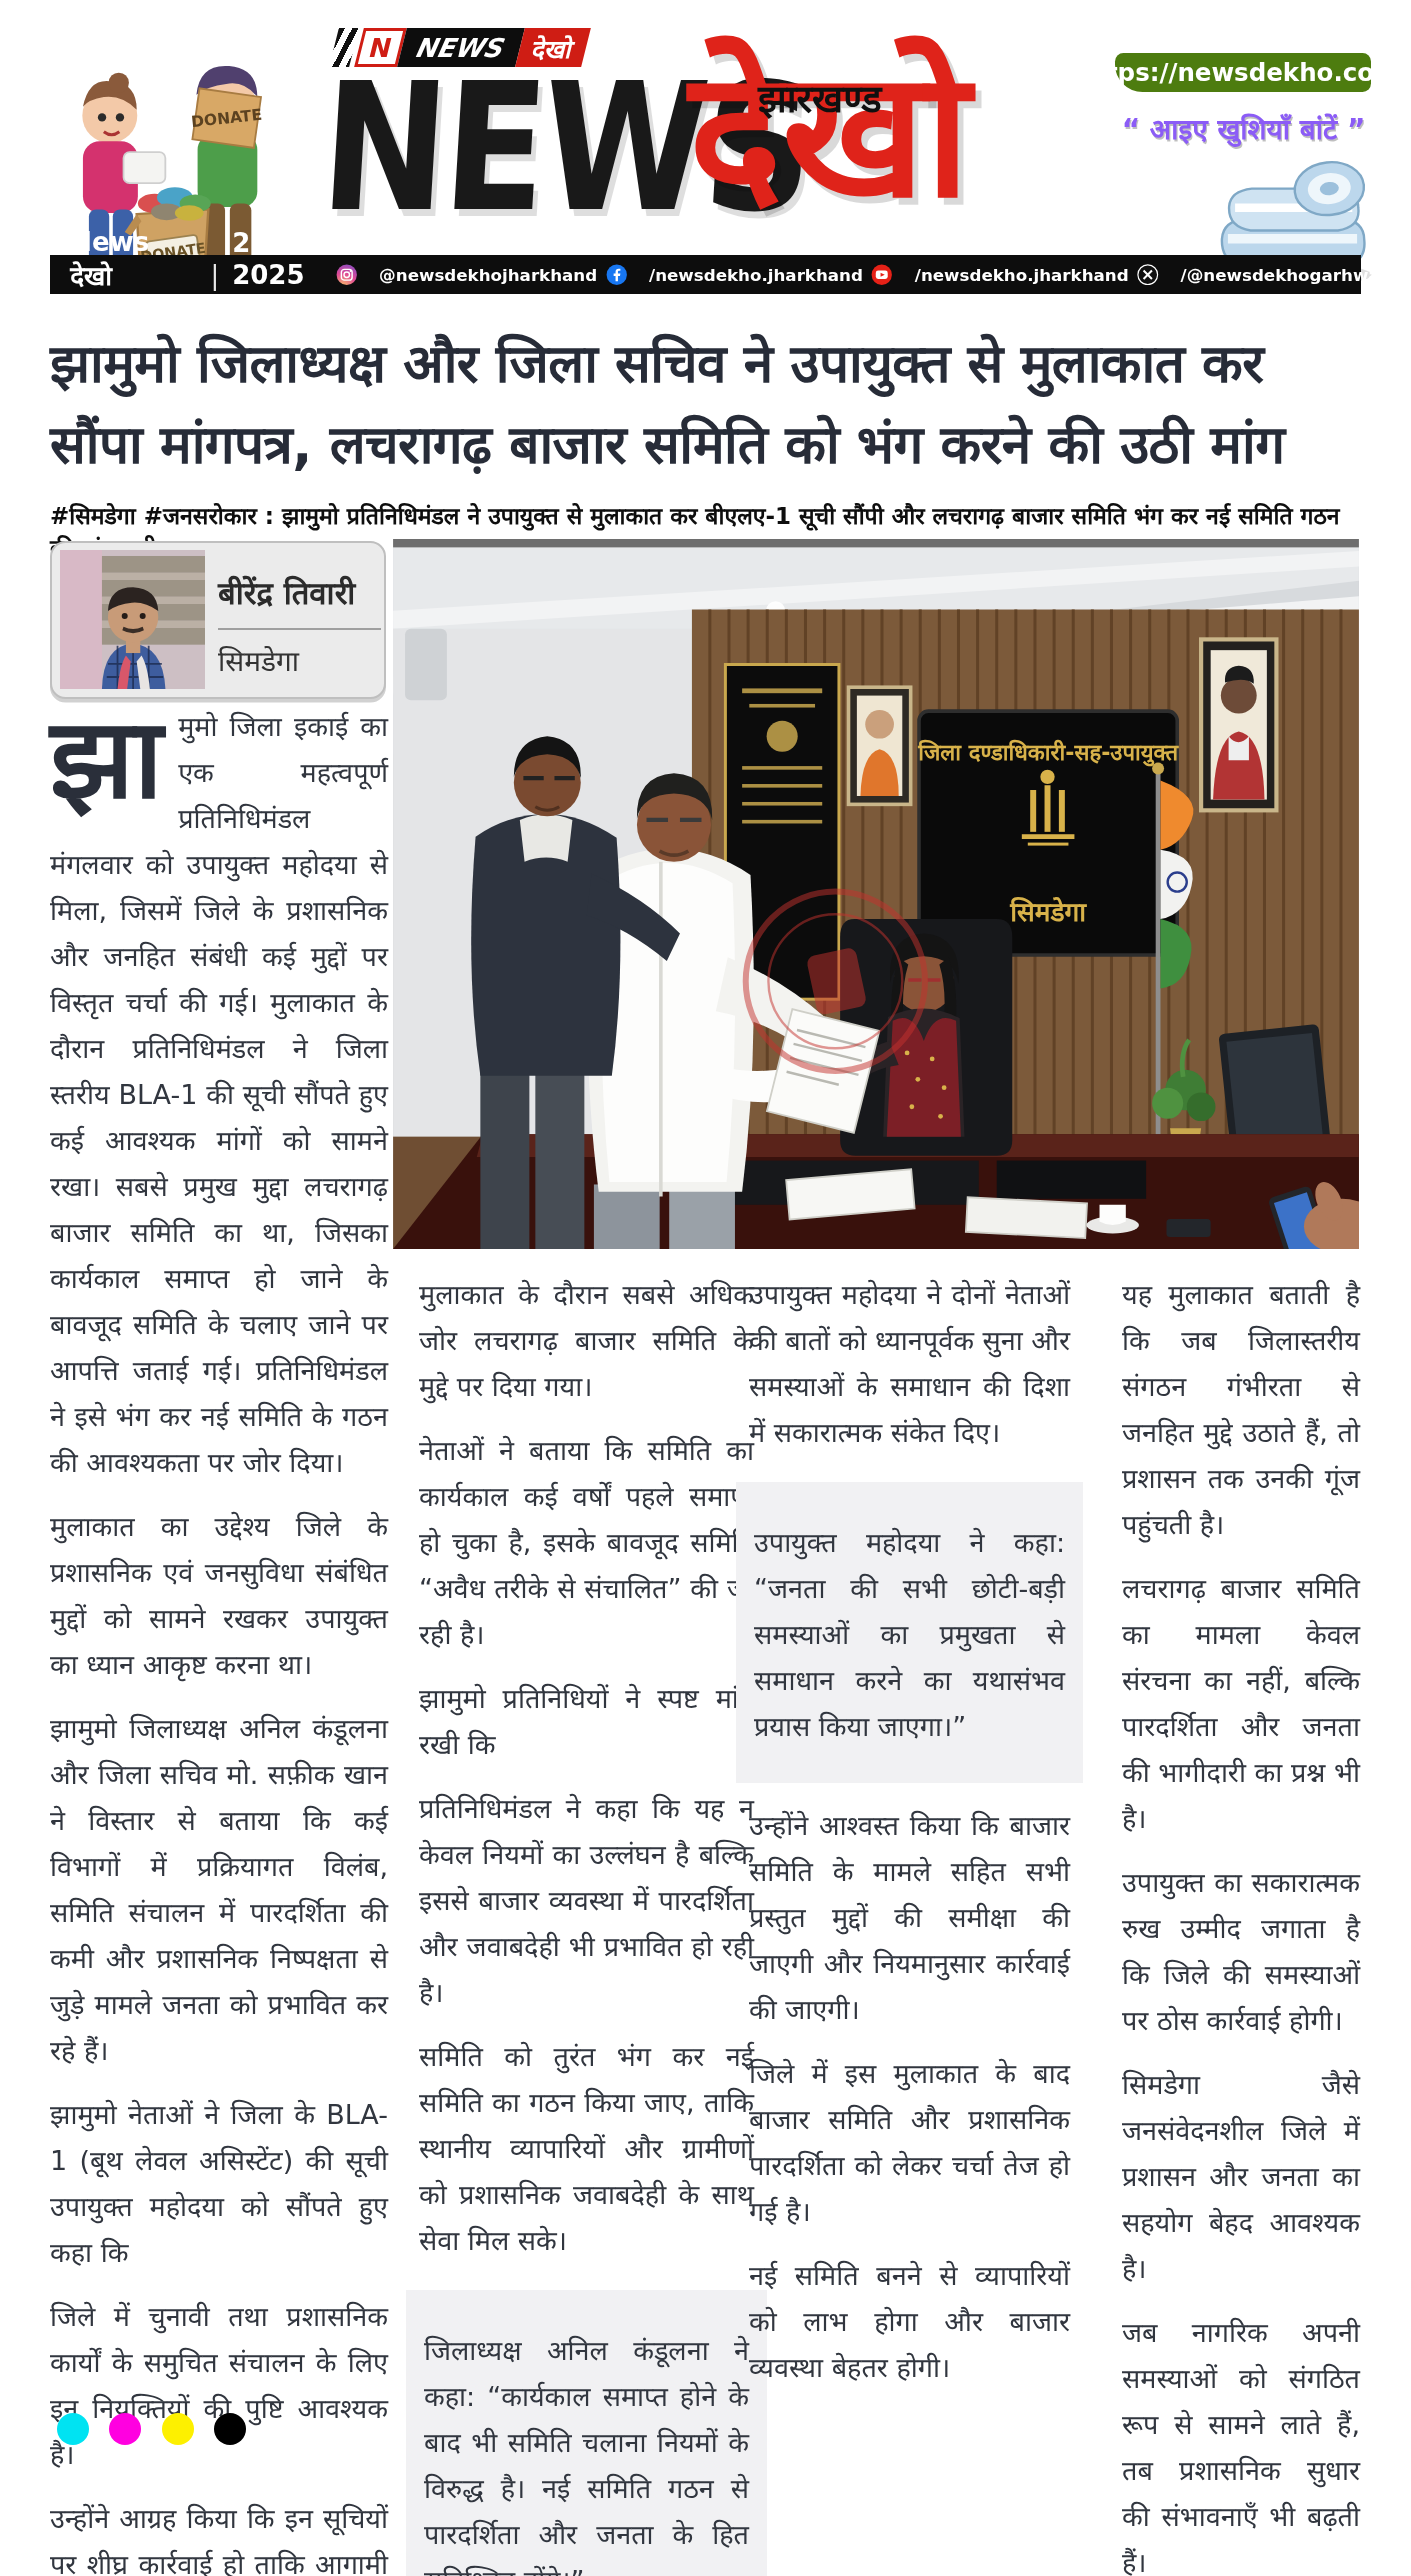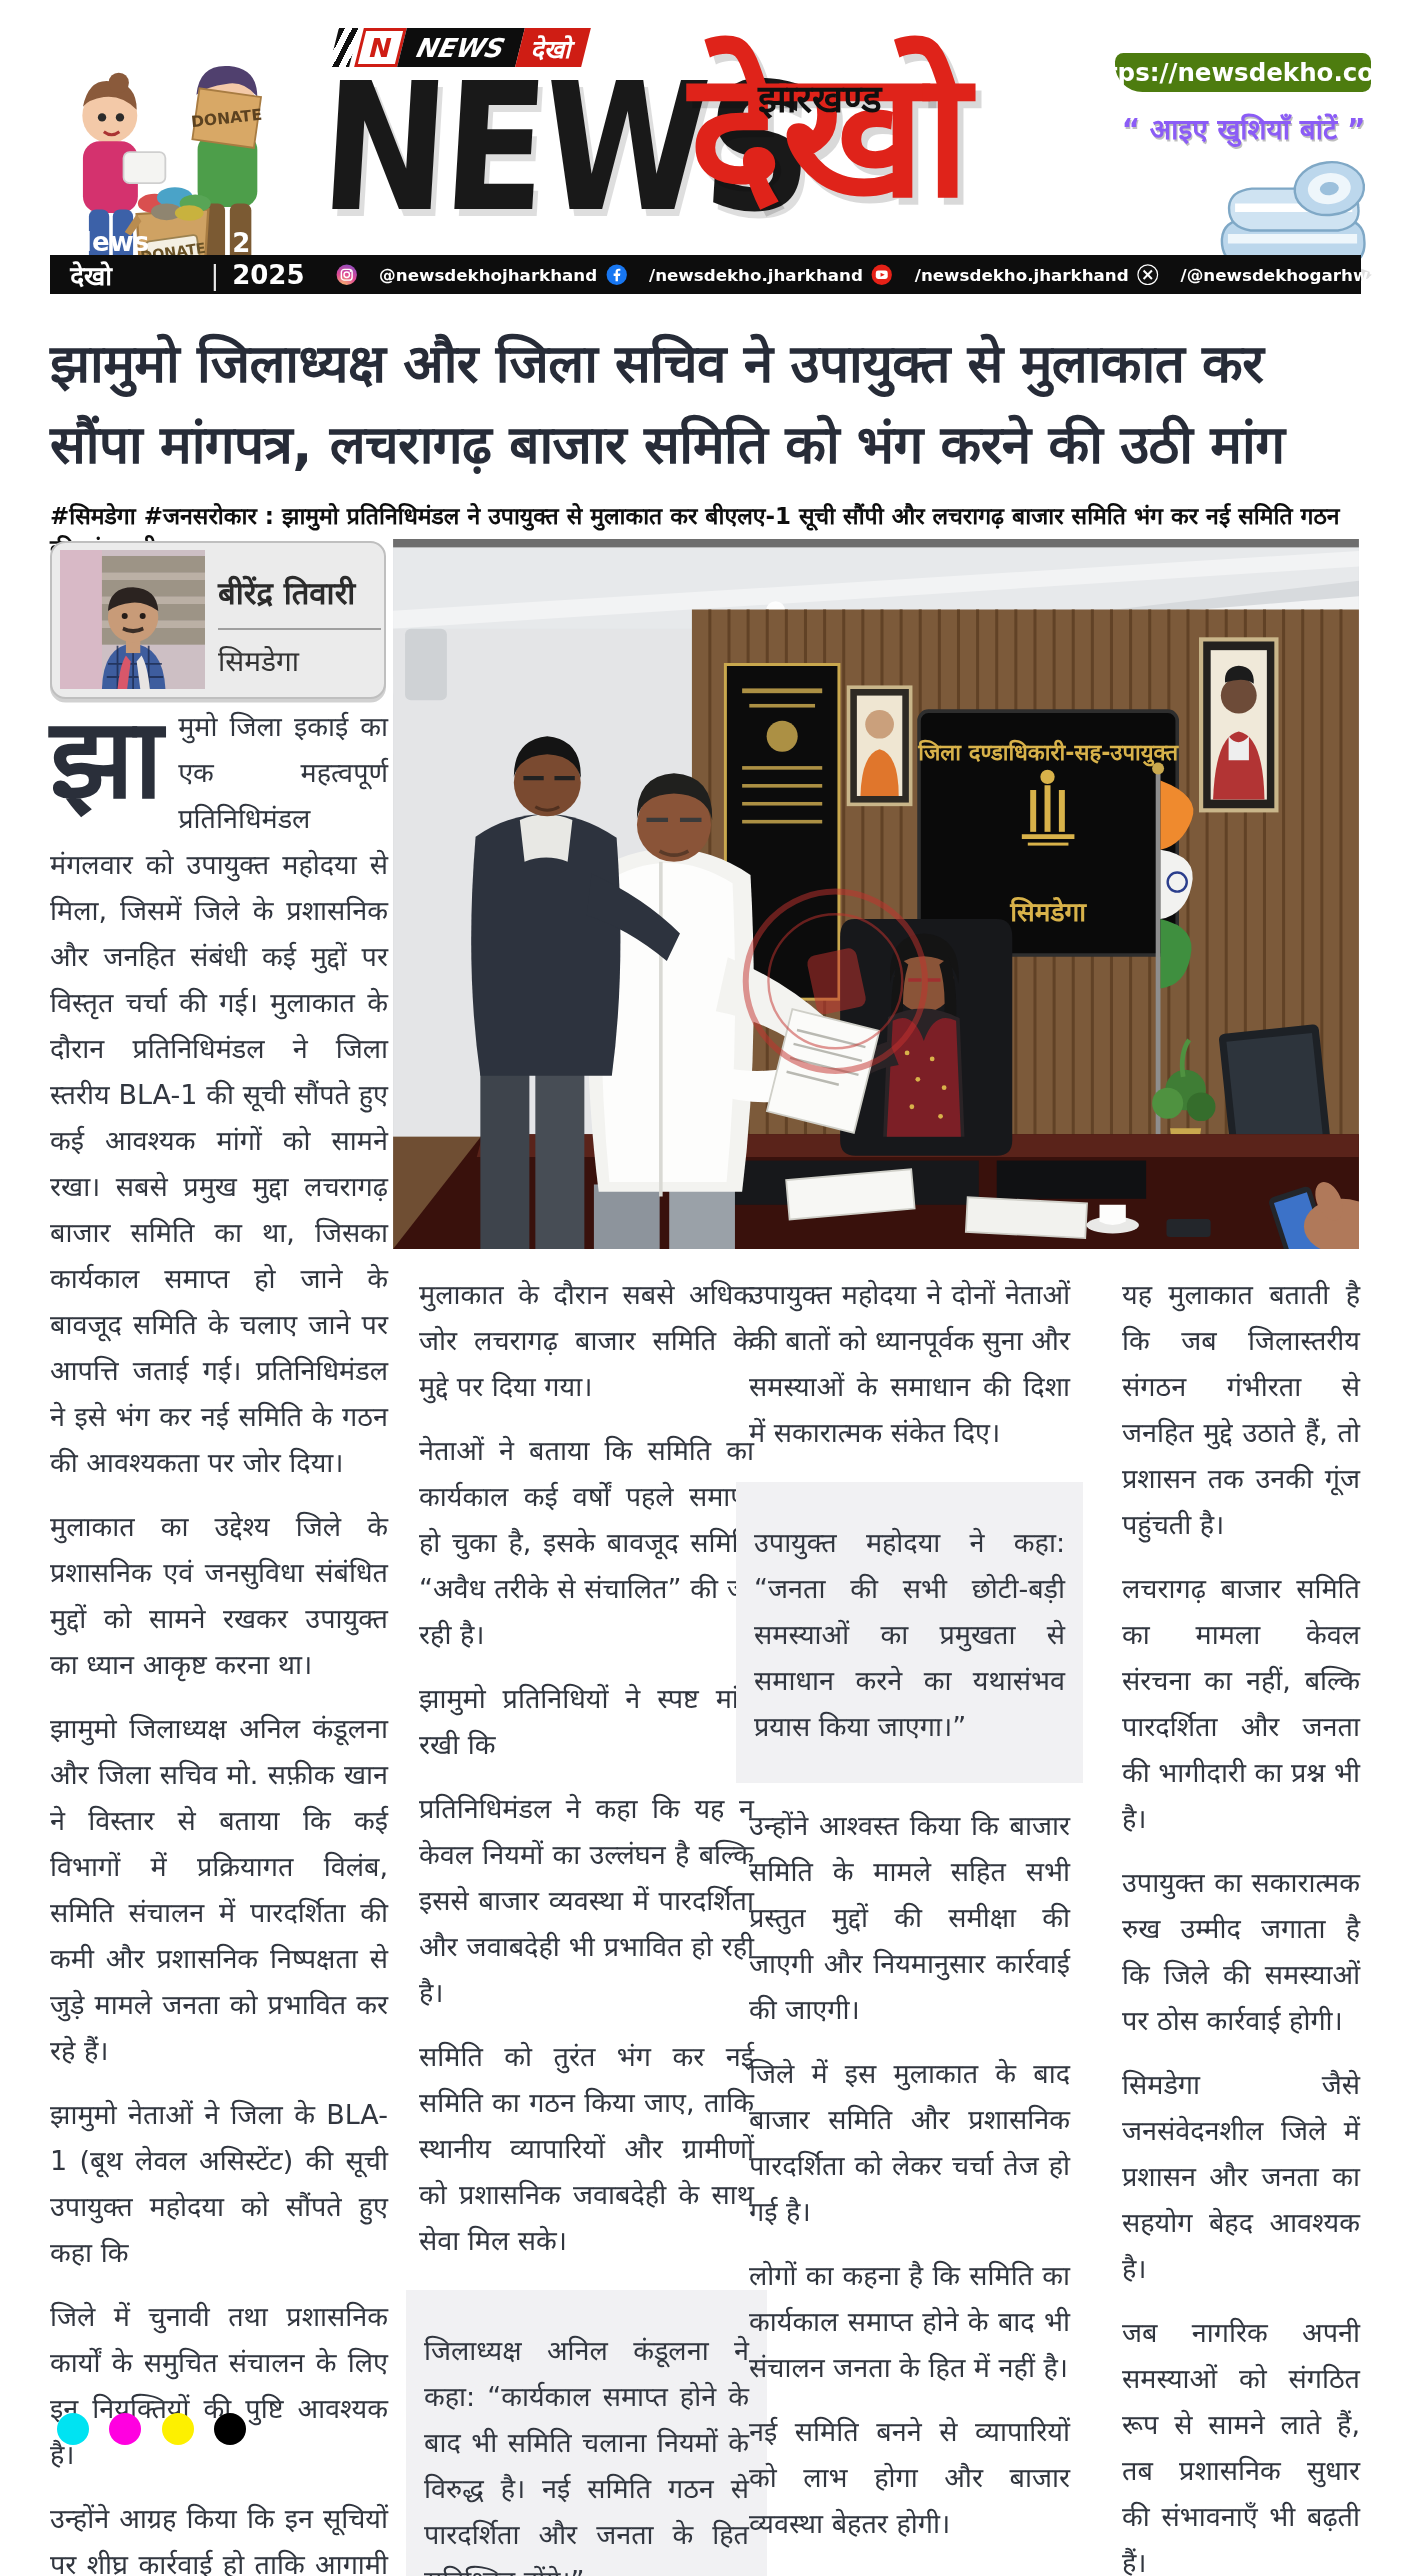--- a/index.html
+++ b/index.html
@@ -431,21 +431,20 @@
   </div>
 </div>
 
 <div class="col col3">
   <p>उपायुक्त महोदया ने दोनों नेताओं की बातों को ध्यानपूर्वक सुना और समस्याओं के समाधान की दिशा में सकारात्मक संकेत दिए।</p>
   <div class="quote-box">
     <p style="margin:0">उपायुक्त महोदया ने कहा: “जनता की सभी छोटी-बड़ी समस्याओं का प्रमुखता से समाधान करने का यथासंभव प्रयास किया जाएगा।”</p>
   </div>
   <p>उन्होंने आश्वस्त किया कि बाजार समिति के मामले सहित सभी प्रस्तुत मुद्दों की समीक्षा की जाएगी और नियमानुसार कार्रवाई की जाएगी।</p>
   <p>जिले में इस मुलाकात के बाद बाजार समिति और प्रशासनिक पारदर्शिता को लेकर चर्चा तेज हो गई है।</p>
-  <p>लोगों का कहना है कि समिति का कार्यकाल समाप्त होने के बाद भी संचालन जनता के हित में नहीं है।</p>
   <p>नई समिति बनने से व्यापारियों को लाभ होगा और बाजार व्यवस्था बेहतर होगी।</p>
 </div>
 
 <div class="col col4">
   <p>यह मुलाकात बताती है कि जब जिलास्तरीय संगठन गंभीरता से जनहित मुद्दे उठाते हैं, तो प्रशासन तक उनकी गूंज पहुंचती है।</p>
   <p>लचरागढ़ बाजार समिति का मामला केवल संरचना का नहीं, बल्कि पारदर्शिता और जनता की भागीदारी का प्रश्न भी है।</p>
   <p>उपायुक्त का सकारात्मक रुख उम्मीद जगाता है कि जिले की समस्याओं पर ठोस कार्रवाई होगी।</p>
   <p>सिमडेगा जैसे जनसंवेदनशील जिले में प्रशासन और जनता का सहयोग बेहद आवश्यक है।</p>
   <p>जब नागरिक अपनी समस्याओं को संगठित रूप से सामने लाते हैं, तब प्रशासनिक सुधार की संभावनाएँ भी बढ़ती हैं।</p>
 

